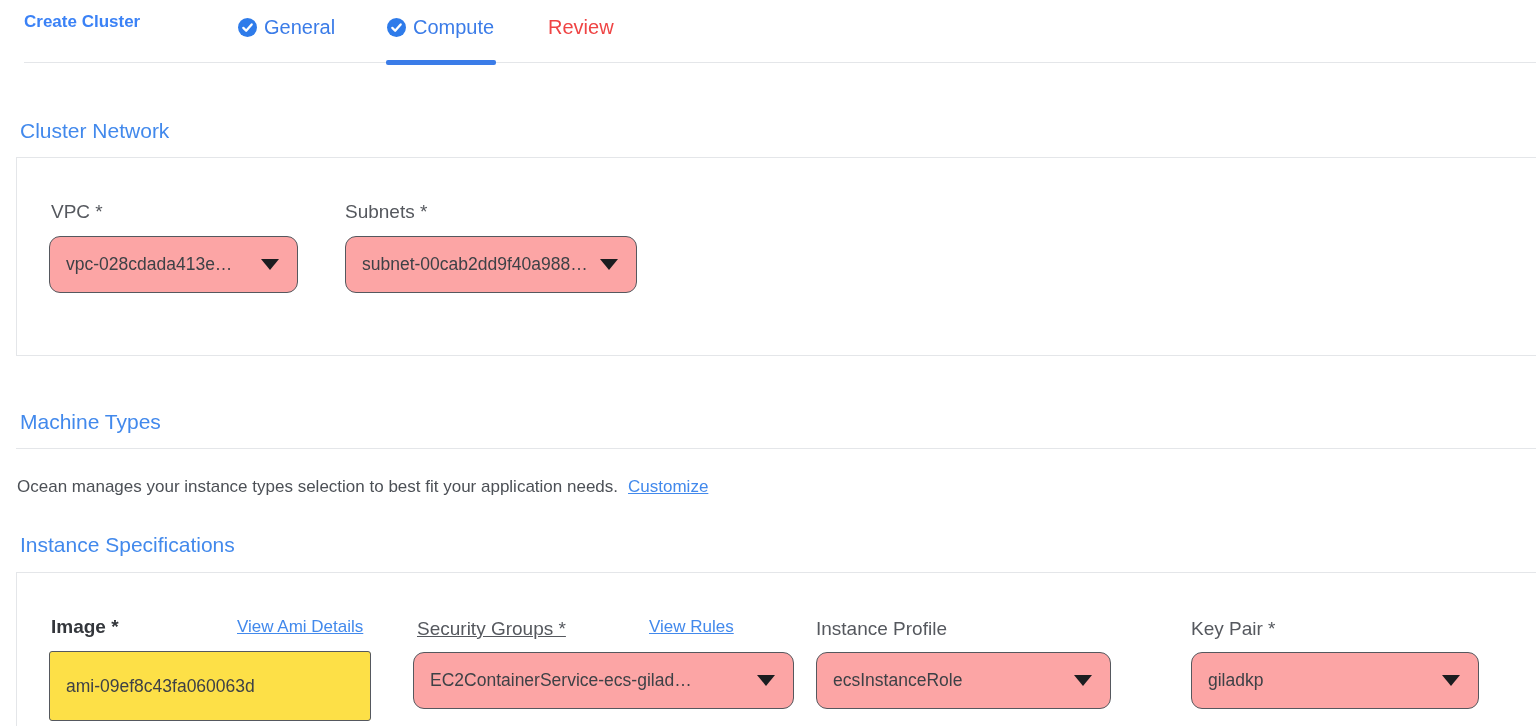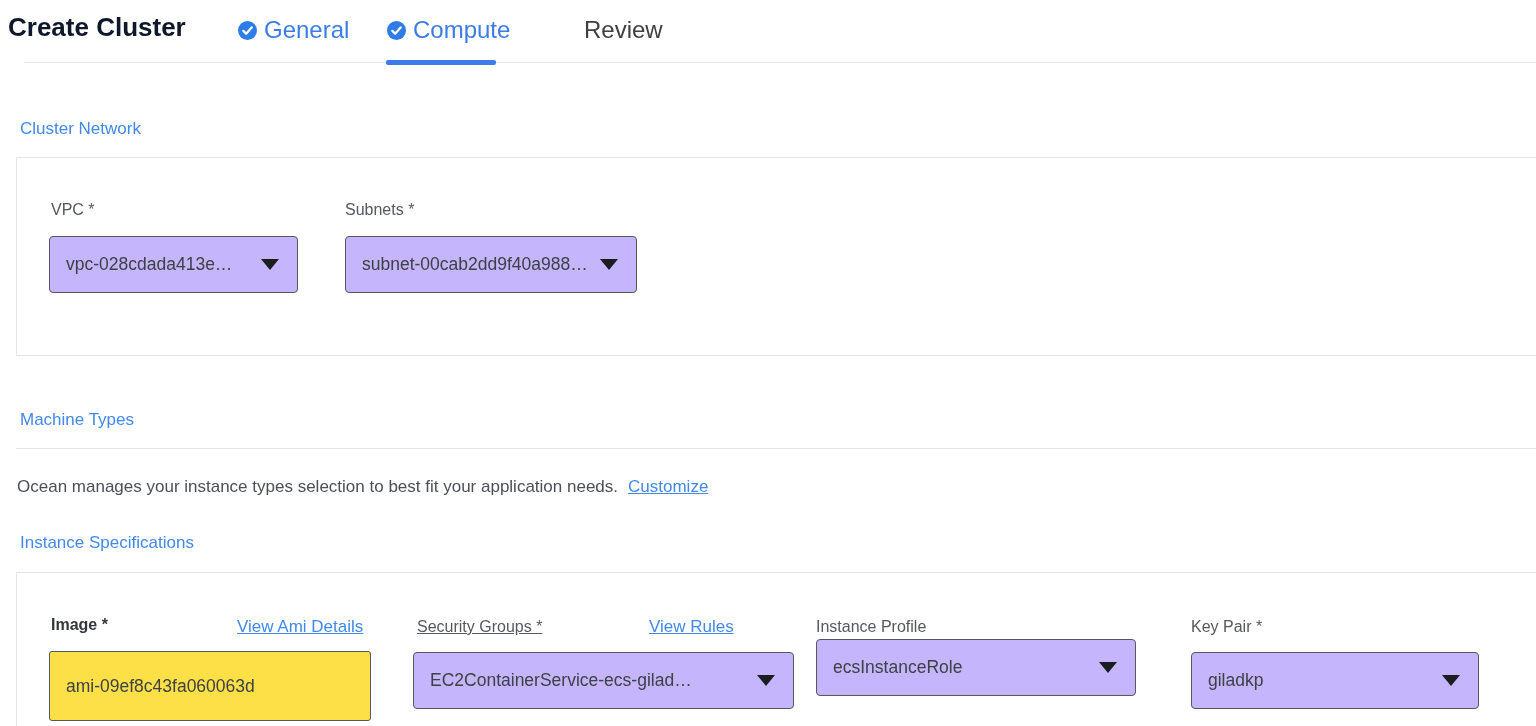--- a/index.html
+++ b/index.html
@@ -7,46 +7,46 @@
     width: 1536px; height: 726px;
     position: relative;
     overflow: hidden;
     background: #ffffff;
     font-family: "Liberation Sans", sans-serif;
     -webkit-font-smoothing: antialiased;
   }
 
   
   .page-title {
-    position: absolute; left: 8px; top: 12px;
-    font-size: 26px; font-weight: 700; color: #0f172a;
+    position: absolute; left: 24px; top: 12px;
+    font-size: 17px; font-weight: 700; color: #3b82f6;
   }
   .tab {
     position: absolute; top: 16px;
     display: flex; align-items: center; gap: 7px;
-    font-size: 24px; color: #3b7ce8; cursor: pointer;
-  }
-  .tab.upcoming { color: #404040; margin-left: 36px; }
+    font-size: 20px; color: #3b7ce8; cursor: pointer;
+  }
+  .tab.upcoming { color: #ef4444; }
   .tab-general { left: 238px; }
   .tab-compute { left: 387px; }
   .tab-review  { left: 548px; }
   .check-icon { width: 19px; height: 19px; display: block; }
   .header-divider {
     position: absolute; left: 24px; right: -4px; top: 62px;
     height: 1px; background: #e4e6e9;
   }
   .active-tab-underline {
     position: absolute; left: 386px; top: 60px;
     width: 110px; height: 5px; background: #3b7ce8; border-radius: 2px;
   }
 
   
   .section-heading {
     position: absolute; left: 20px;
-    font-size: 17px; color: #4289ec; font-weight: 400;
+    font-size: 21px; color: #4289ec; font-weight: 400;
   }
   .heading-cluster-network { top: 119px; }
   .heading-machine-types { top: 410px; }
   .heading-instance-specs { top: 533px; }
 
   .card {
     position: absolute; left: 16px; right: -4px;
     background: #ffffff;
     border: 1px solid #e4e6e9; border-right: none;
   }
@@ -59,34 +59,34 @@
   }
   .machine-desc {
     position: absolute; left: 17px; top: 477px;
     font-size: 17px; color: #4c5056;
   }
   .machine-desc .text-link { margin-left: 10px; }
 
   
   .field-label {
     position: absolute;
-    font-size: 16px; color: #55585e; white-space: nowrap;
+    font-size: 19px; color: #55585e; white-space: nowrap;
   }
   .field-label.strong { color: #33363b; font-weight: 700; }
   .text-link {
     font-size: 17px; color: #4289ec;
     text-decoration: underline; cursor: pointer; white-space: nowrap;
   }
   .link-abs { position: absolute; }
 
   .dropdown {
     position: absolute; box-sizing: border-box;
     height: 57px;
-    border: 1.5px solid #55585e; border-radius: 4px;
-    background: #c4b5fd;
+    border: 1.5px solid #55585e; border-radius: 11px;
+    background: #fca5a5;
     display: flex; align-items: center; justify-content: space-between;
     padding: 0 18px 0 16px;
     cursor: pointer;
   }
   .dropdown-value {
     font-size: 17.5px; color: #3e4146; white-space: nowrap;
     overflow: hidden;
   }
   .caret-down-icon {
     width: 0; height: 0; flex: none; margin-left: 12px;
@@ -111,21 +111,21 @@
   .dd-subnets  { left: 328px; top: 78px; width: 292px; }
 
   
   .lbl-image    { left: 34px;  top: 43px; }
   .link-ami     { left: 220px; top: 44px; }
   .inp-image    { left: 32px;  top: 78px; width: 322px; }
   .lbl-sg       { left: 400px; top: 45px; text-decoration: underline; }
   .link-rules   { left: 632px; top: 44px; }
   .dd-sg        { left: 396px; top: 79px; width: 381px; }
   .lbl-profile  { left: 799px; top: 45px; }
-  .dd-profile   { left: 799px; top: 66px; width: 320px; }
+  .dd-profile   { left: 799px; top: 79px; width: 295px; }
   .lbl-keypair  { left: 1174px; top: 45px; }
   .dd-keypair   { left: 1174px; top: 79px; width: 288px; }
 </style>
 </head>
 <body>
 
 <div class="page-title">Create Cluster</div>
 
 <div class="tab tab-general">
   <svg class="check-icon" viewBox="0 0 20 20">

